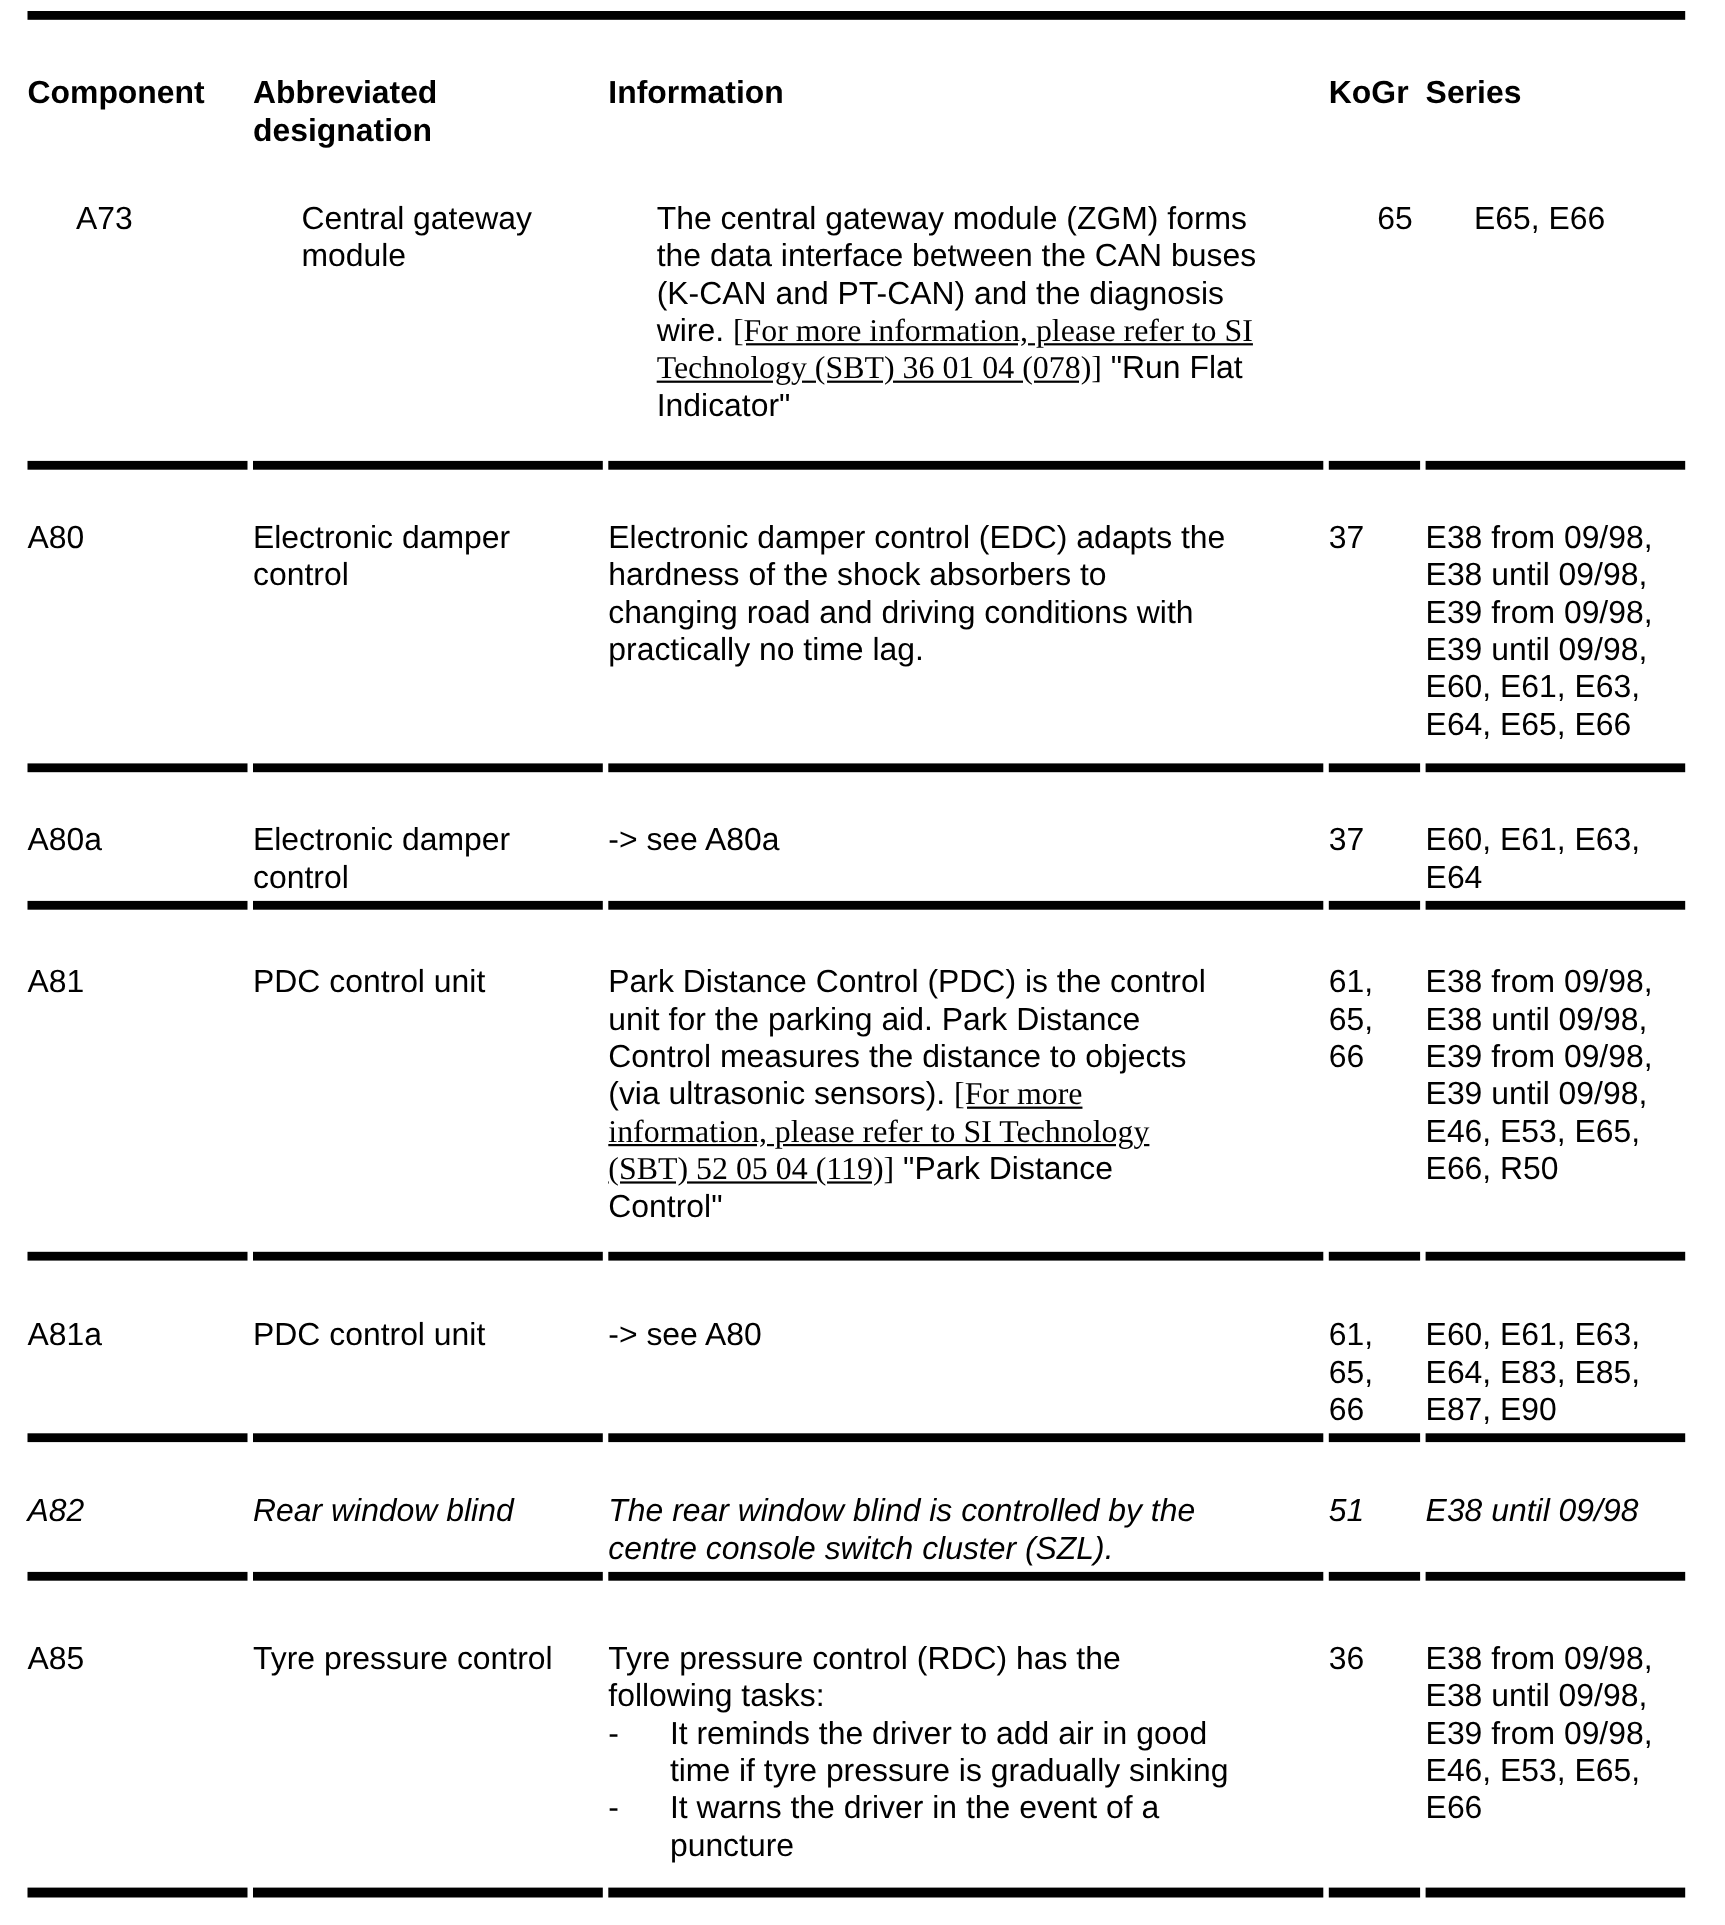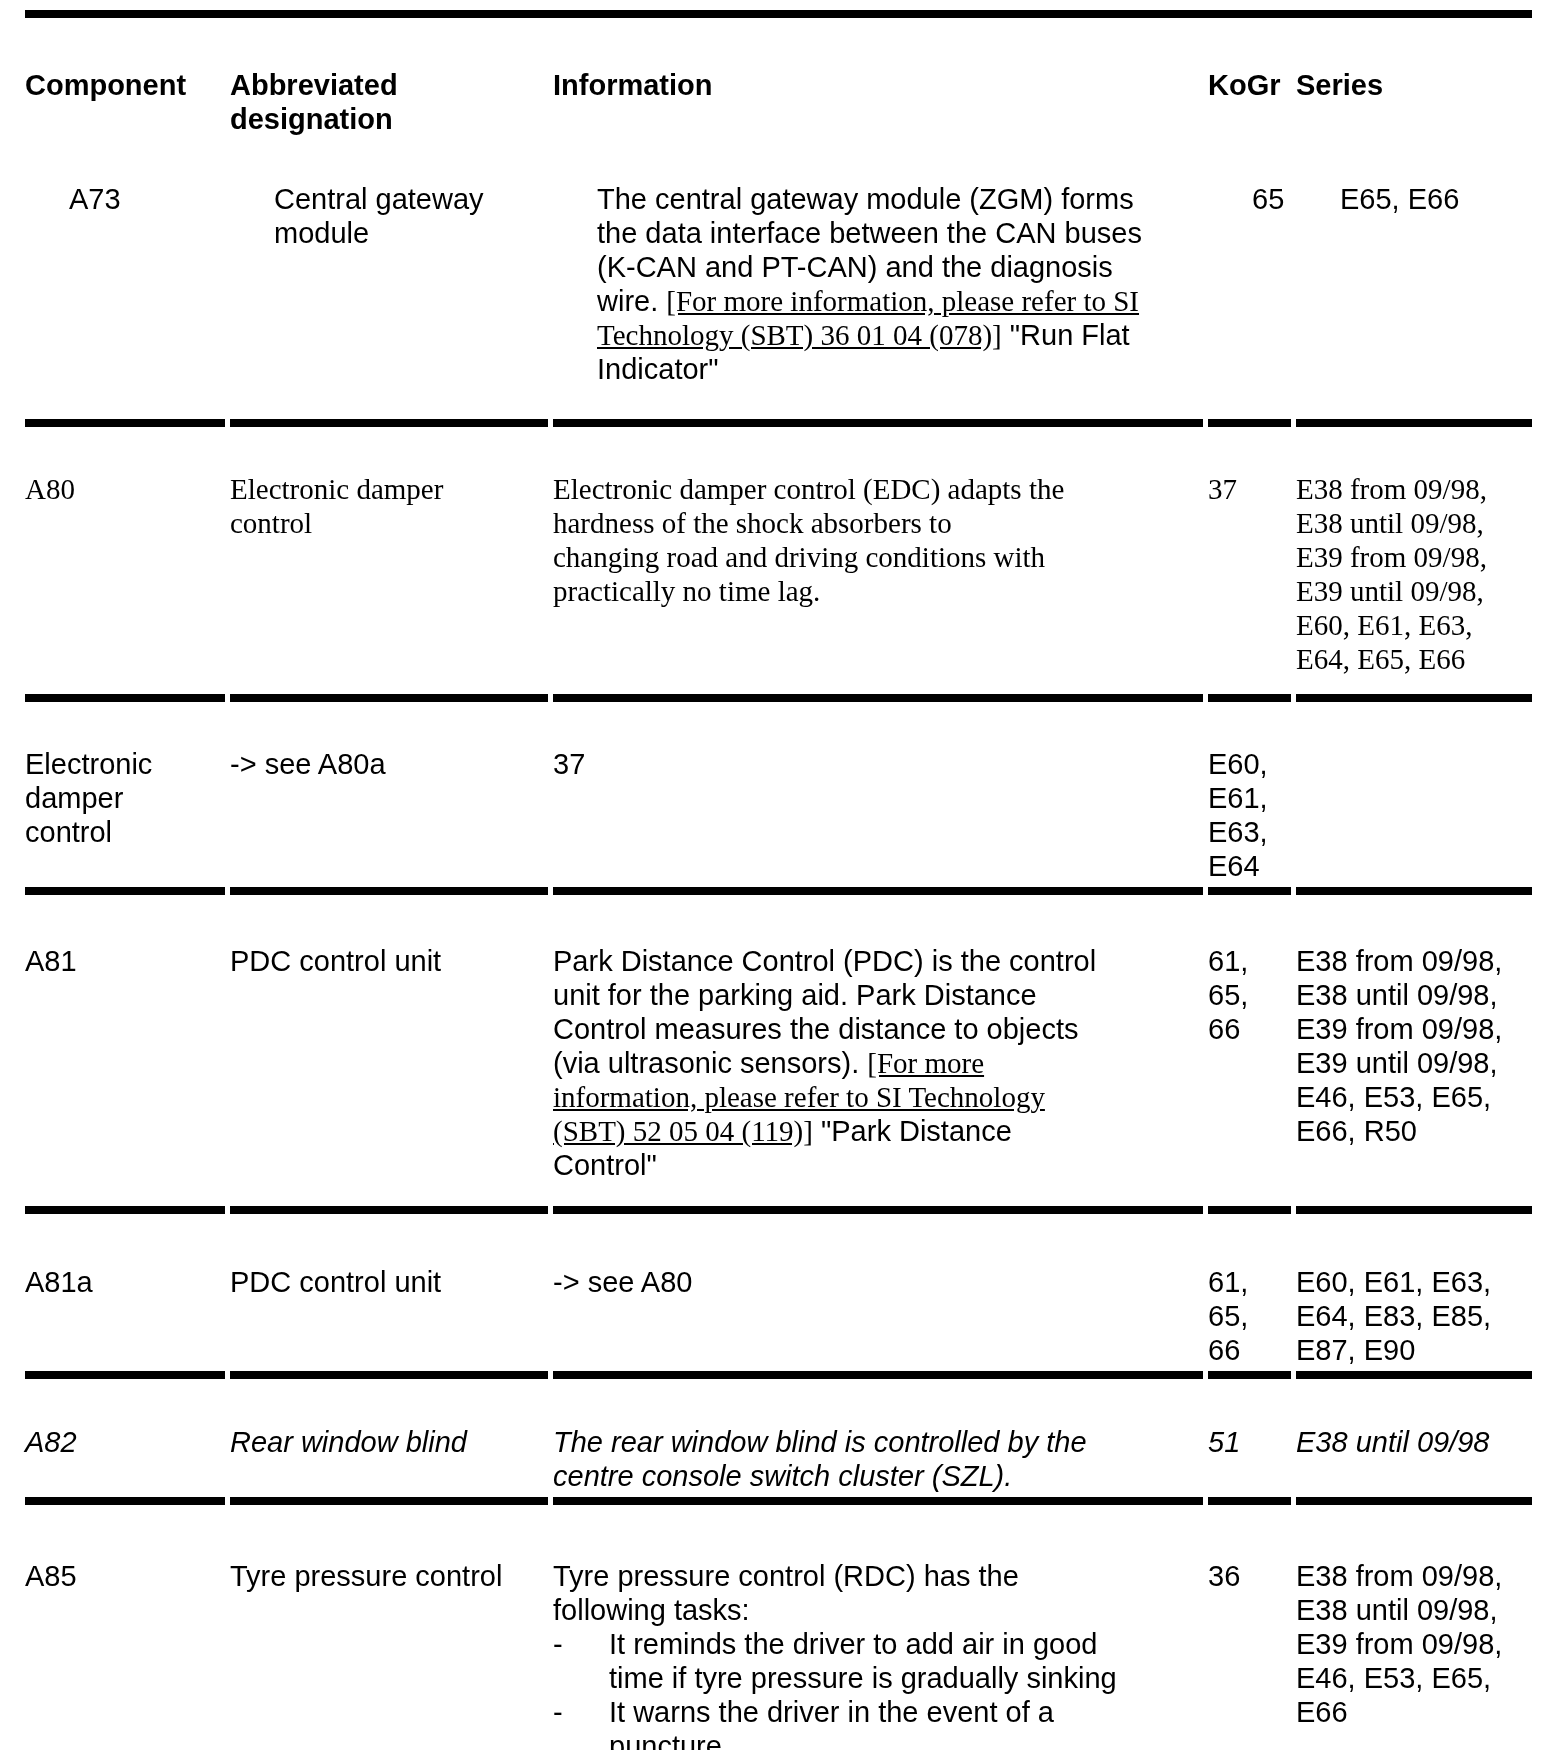--- a/index.html
+++ b/index.html
@@ -22,21 +22,21 @@
     vertical-align: top;
   }
   .c-abbrev { padding-right: 6px; }
   .c-comp   { padding-right: 30px; }
   .c-info   { padding-right: 12px; }
   .c-kogr   { padding-right: 8px; }
   .header .cell { font-weight: bold; }
   
   .r0 { padding: 50px 0 0 0; }
   .r1 { padding: 46px 0 33px 0; margin-left: 44px; }
-  .r2 { padding: 45px 0 18px 0; font-family: Liberation Serif, serif; }
+  .r2 { padding: 45px 0 18px 0; }
   .r3 { padding: 45px 0 4px 0; }
   .r4 { padding: 49px 0 24px 0; }
   .r5 { padding: 51px 0 4px 0; }
   .r6 { padding: 46px 0 4px 0; font-style: italic; }
   .r7 { padding: 54px 0 21px 0; }
   
   .sep .seg { height: 8px; background: #000; }
   .sep .seg:not(:last-child) { margin-right: 5px; }
   .sep.thick .seg { height: 9px; }
   
@@ -103,20 +103,21 @@
 E64, E65, E66</div>
       </div>
       <div class="grid sep">
         <span class="seg"></span>
         <span class="seg"></span>
         <span class="seg"></span>
         <span class="seg"></span>
         <span class="seg"></span>
       </div>
       <div class="grid row r3">
+        <div class="cell c-abbrev">A80a</div>
         <div class="cell c-comp">Electronic damper
 control</div>
         <div class="cell c-info"><span class="plain">-&gt; see A80a</span></div>
         <div class="cell c-kogr">37</div>
         <div class="cell c-series">E60, E61, E63,
 E64</div>
       </div>
       <div class="grid sep">
         <span class="seg"></span>
         <span class="seg"></span>

